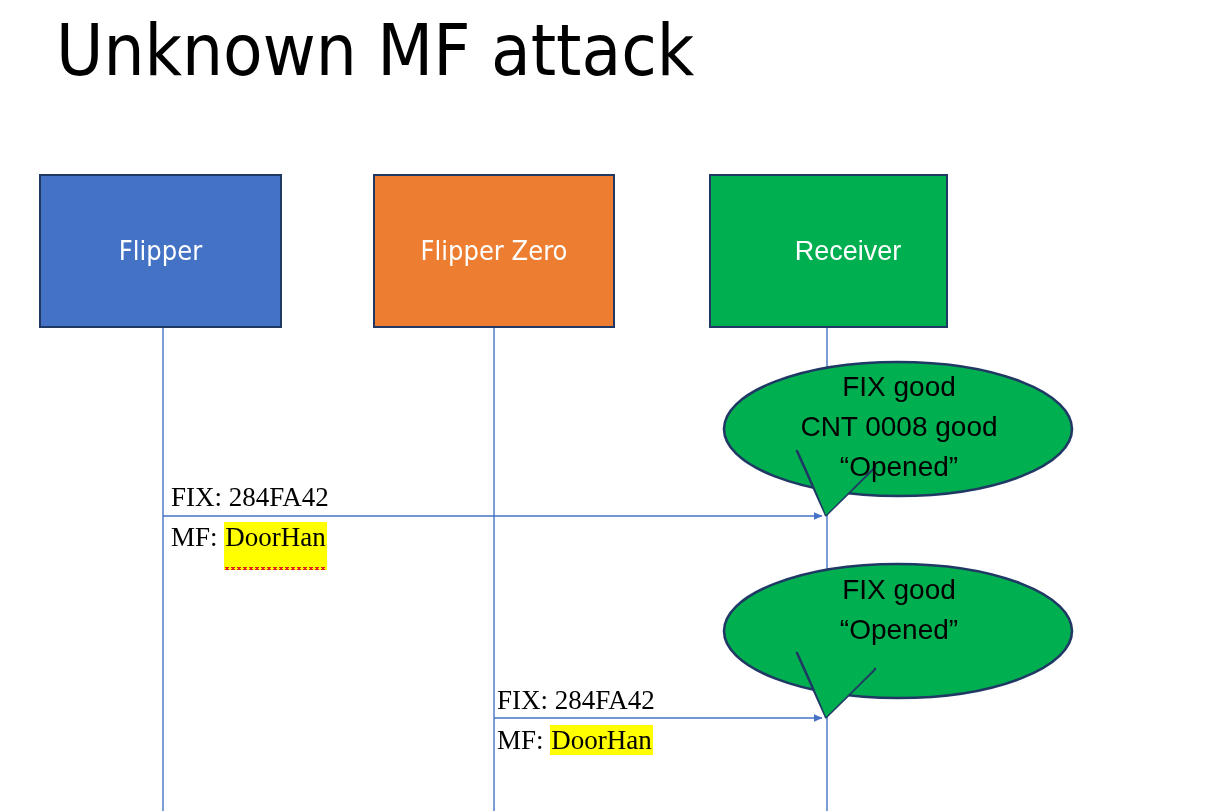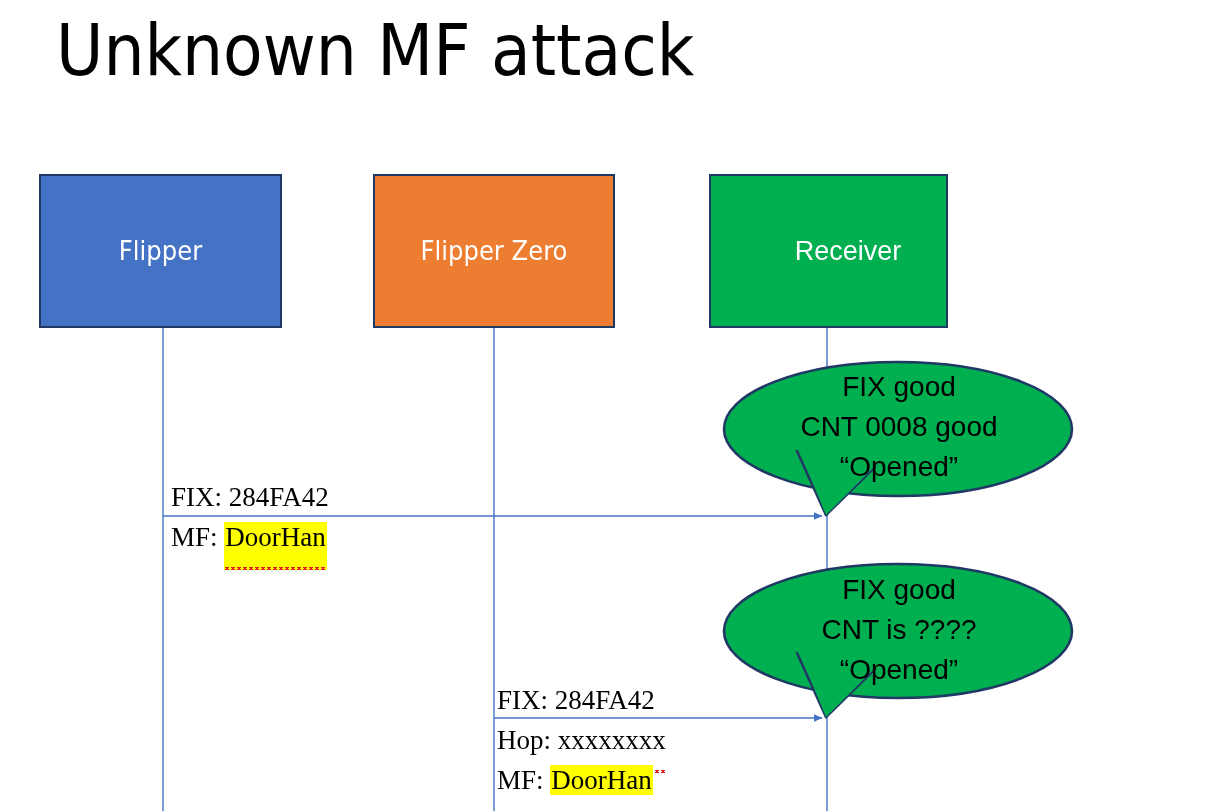--- a/index.html
+++ b/index.html
@@ -179,31 +179,27 @@
     <div>
       <span>MF: </span><span class="hl squiggle">DoorHan</span>
     </div>
   </div>
 
   <div class="msg-label msg-2-line1">
     <span>FIX: 284FA42</span>
   </div>
   <div class="msg-label msg-2-rest">
     <div>
-      <span>Hop: </span><span class="squiggle">xxxxxxxx</span>
-    </div>
-    <div>
       <span>MF: </span><span class="hl">DoorHan</span>
     </div>
   </div>
 
   <div class="callout-text callout-1-text">
     <div>FIX good</div>
     <div>CNT 0008 good</div>
     <div>“Opened”</div>
   </div>
   <div class="callout-text callout-2-text">
     <div>FIX good</div>
-    <div>CNT is ????</div>
     <div>“Opened”</div>
   </div>
 
 </div>
 
 </body></html>

